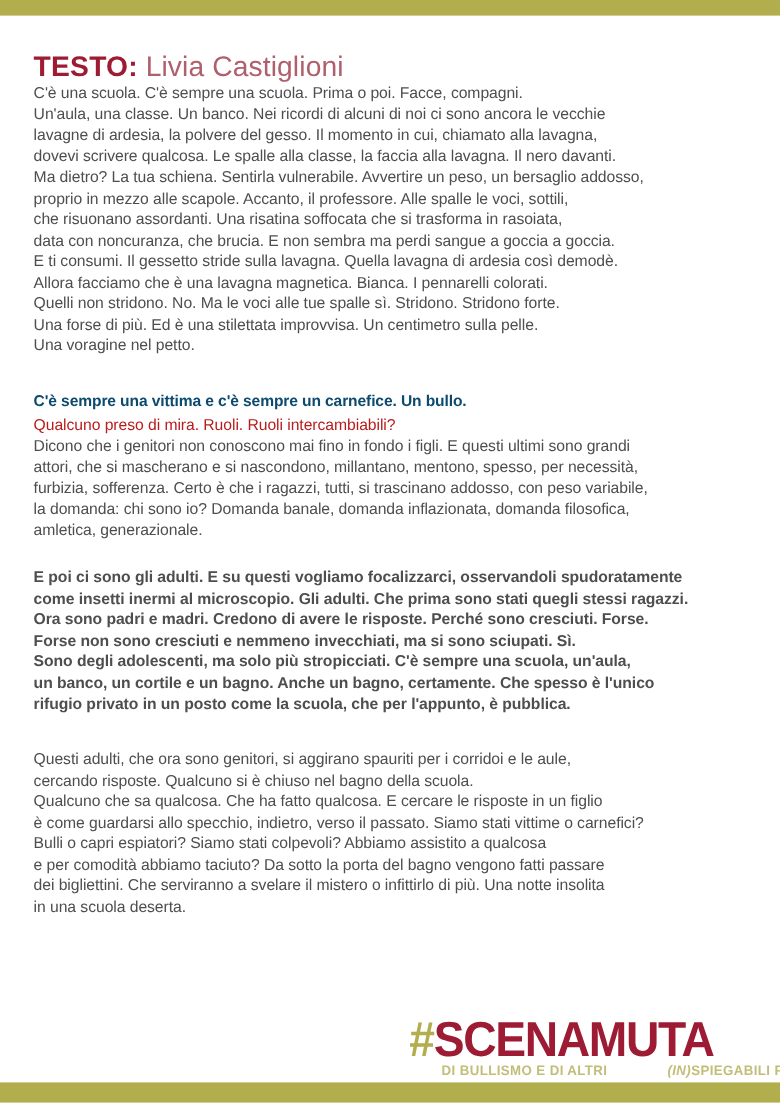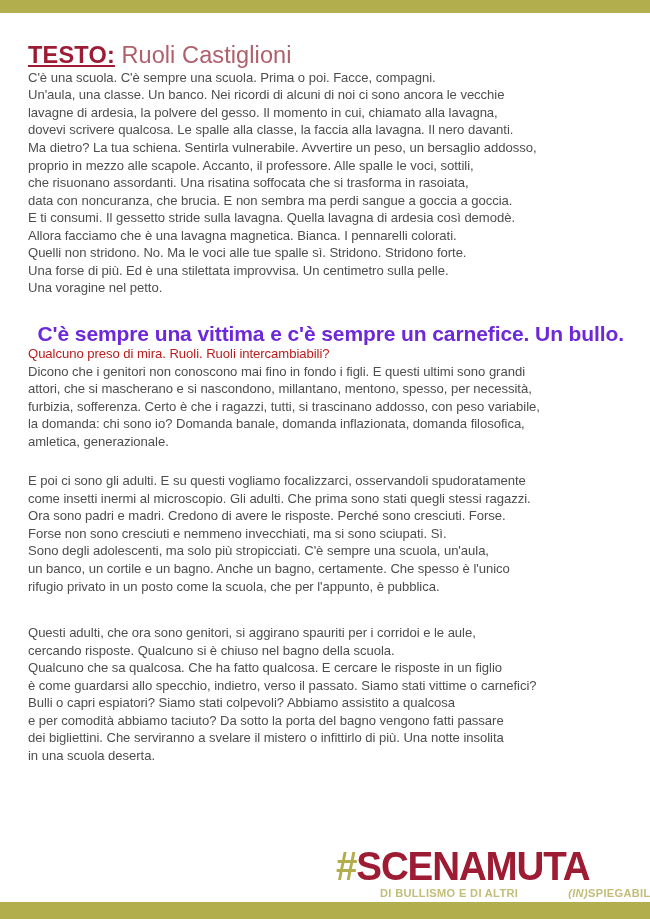--- a/index.html
+++ b/index.html
@@ -49,68 +49,66 @@
     padding-top: 30px;
     font-size: 23.5px;
     line-height: 1.1;
     letter-spacing: -0.1px;
     white-space: nowrap;
   }
   .byline-label {
     font-weight: bold;
     color: #9e1b34;
     letter-spacing: 0.2px;
-    text-decoration: underline;
   }
   .byline-name {
     font-weight: normal;
     color: #b05f6c;
     letter-spacing: 0.1px;
   }
 
   
   .body-block {
     margin: 0;
     color: #4e4e4e;
     font-size: 13.1px;
     line-height: 17.55px;
     letter-spacing: -0.05px;
     white-space: pre-line;
   }
   .block-intro { }
   .block-a     { }
-  .block-b     { margin-top: 22px; }
+  .block-b     { margin-top: 22px; font-weight: bold; }
   .block-c     { margin-top: 29px; }
 
   
   .pull-wrap { margin-top: 27px; }
   .pull-head {
     margin: 0;
-    color: #6d28d9;
+    color: #0c4a6e;
     font-weight: bold;
-    font-size: 21px;
+    font-size: 13px;
     line-height: 19px;
     letter-spacing: -0.1px;
-    text-align: right;
   }
   .pull-sub {
     margin: 2px 0 0 0;
     color: #b91c1c;
     font-size: 13.1px;
     line-height: 17.55px;
     letter-spacing: -0.05px;
   }
 
   
   .logo {
     position: absolute;
-    right: 8px;
+    right: 20px;
     bottom: 2px;
     width: 306px;
-    text-align: left;
+    text-align: center;
   }
   .logo-wordmark {
     display: block;
     font-size: 41px;
     line-height: 40px;
     font-weight: bold;
     letter-spacing: -1.2px;
     white-space: nowrap;
     transform: scaleX(0.94);
     transform-origin: left bottom;
@@ -133,21 +131,21 @@
   .logo-tagline .paren { font-style: italic; padding-left: 48px; }
 </style>
 </head>
 <body>
 
 <div class="rule-top"></div>
 
 <div class="page">
 
   <h1 class="byline">
-    <span class="byline-label">TESTO:</span><span> </span><span class="byline-name">Ruoli Castiglioni</span>
+    <span class="byline-label">TESTO:</span><span> </span><span class="byline-name">Livia Castiglioni</span>
   </h1>
 
   <p class="body-block block-intro">C'è una scuola. C'è sempre una scuola. Prima o poi. Facce, compagni.
 Un'aula, una classe. Un banco. Nei ricordi di alcuni di noi ci sono ancora le vecchie
 lavagne di ardesia, la polvere del gesso. Il momento in cui, chiamato alla lavagna,
 dovevi scrivere qualcosa. Le spalle alla classe, la faccia alla lavagna. Il nero davanti.
 Ma dietro?  La tua schiena. Sentirla vulnerabile. Avvertire un peso, un bersaglio addosso,
 proprio in mezzo alle scapole.  Accanto, il professore. Alle spalle le voci, sottili,
 che risuonano assordanti. Una risatina soffocata che si trasforma in rasoiata,
 data con noncuranza, che brucia. E non sembra ma perdi sangue a goccia a goccia.

